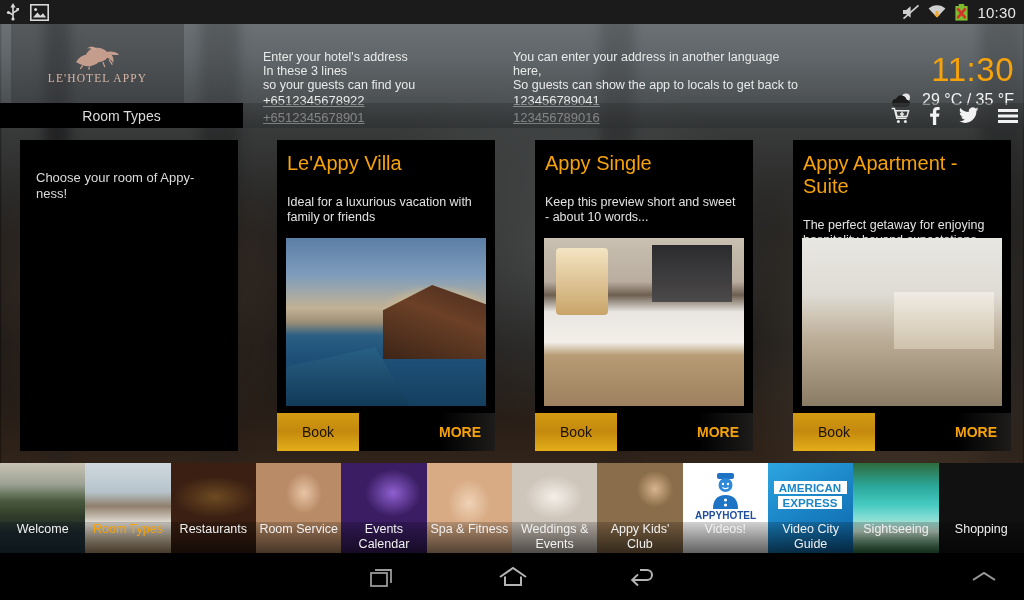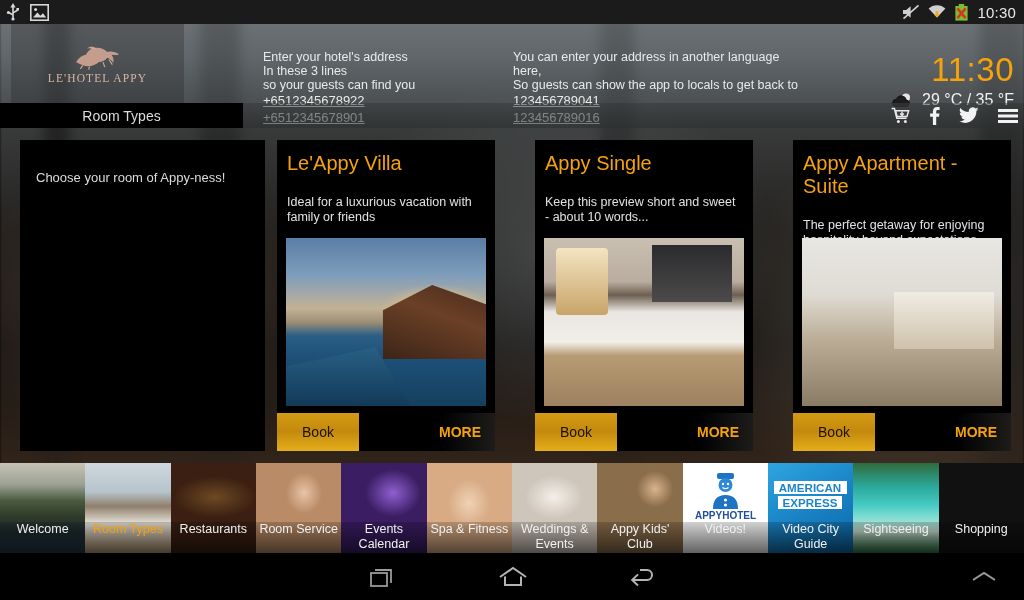--- a/index.html
+++ b/index.html
@@ -65,21 +65,21 @@
   .card .cdesc{ color:#e2e2e2; font-size:12.5px; line-height:15px; padding:20px 12px 0 10px; }
   .card .cphoto{ position:absolute; left:9px; top:98px; width:200px; height:168px; overflow:hidden; }
   .card .cbtns{ position:absolute; left:0; bottom:0; width:100%; height:38px; display:flex; }
   .btn-book{ width:82px; display:flex; align-items:center; justify-content:center;
              color:#1b1203; font-size:14px;
              background:linear-gradient(180deg,#d39b12 0%,#c4890d 48%,#e3ae1a 100%); }
   .btn-more{ flex:1; display:flex; align-items:center; justify-content:flex-end;
              padding-right:14px; color:#f5a20b; font-size:14px; font-weight:bold;
              background:linear-gradient(90deg,#000 60%,#1d1c1b 100%);padding-left:45px; }
 
-  .leftpanel{ position:absolute; left:20px; top:12px; width:245px; height:311px; background:#000; }
+  .leftpanel{ position:absolute; left:20px; top:12px; width:218px; height:311px; background:#000; }
   .leftpanel .ltext{ color:#dcdcdc; font-size:13px; line-height:16px; padding:30px 18px 0 16px; }
 
   
   .ph-villa{ width:100%; height:100%;
     background:
       radial-gradient(ellipse 90px 40px at 150px 70px, rgba(255,205,120,.85), rgba(255,180,90,0) 60%),
       linear-gradient(180deg,#5b7ea5 0%,#7e9dbc 22%,#c2b295 42%,#9d8f76 50%,#2c5f84 58%,#1d4f77 72%,#14405f 100%);
     position:relative; }
   .ph-villa:after{ content:""; position:absolute; right:0; top:28%; width:56%; height:44%;
     background:linear-gradient(200deg,#4a2b1d 0%,#6b4026 40%,#3a2317 100%);

